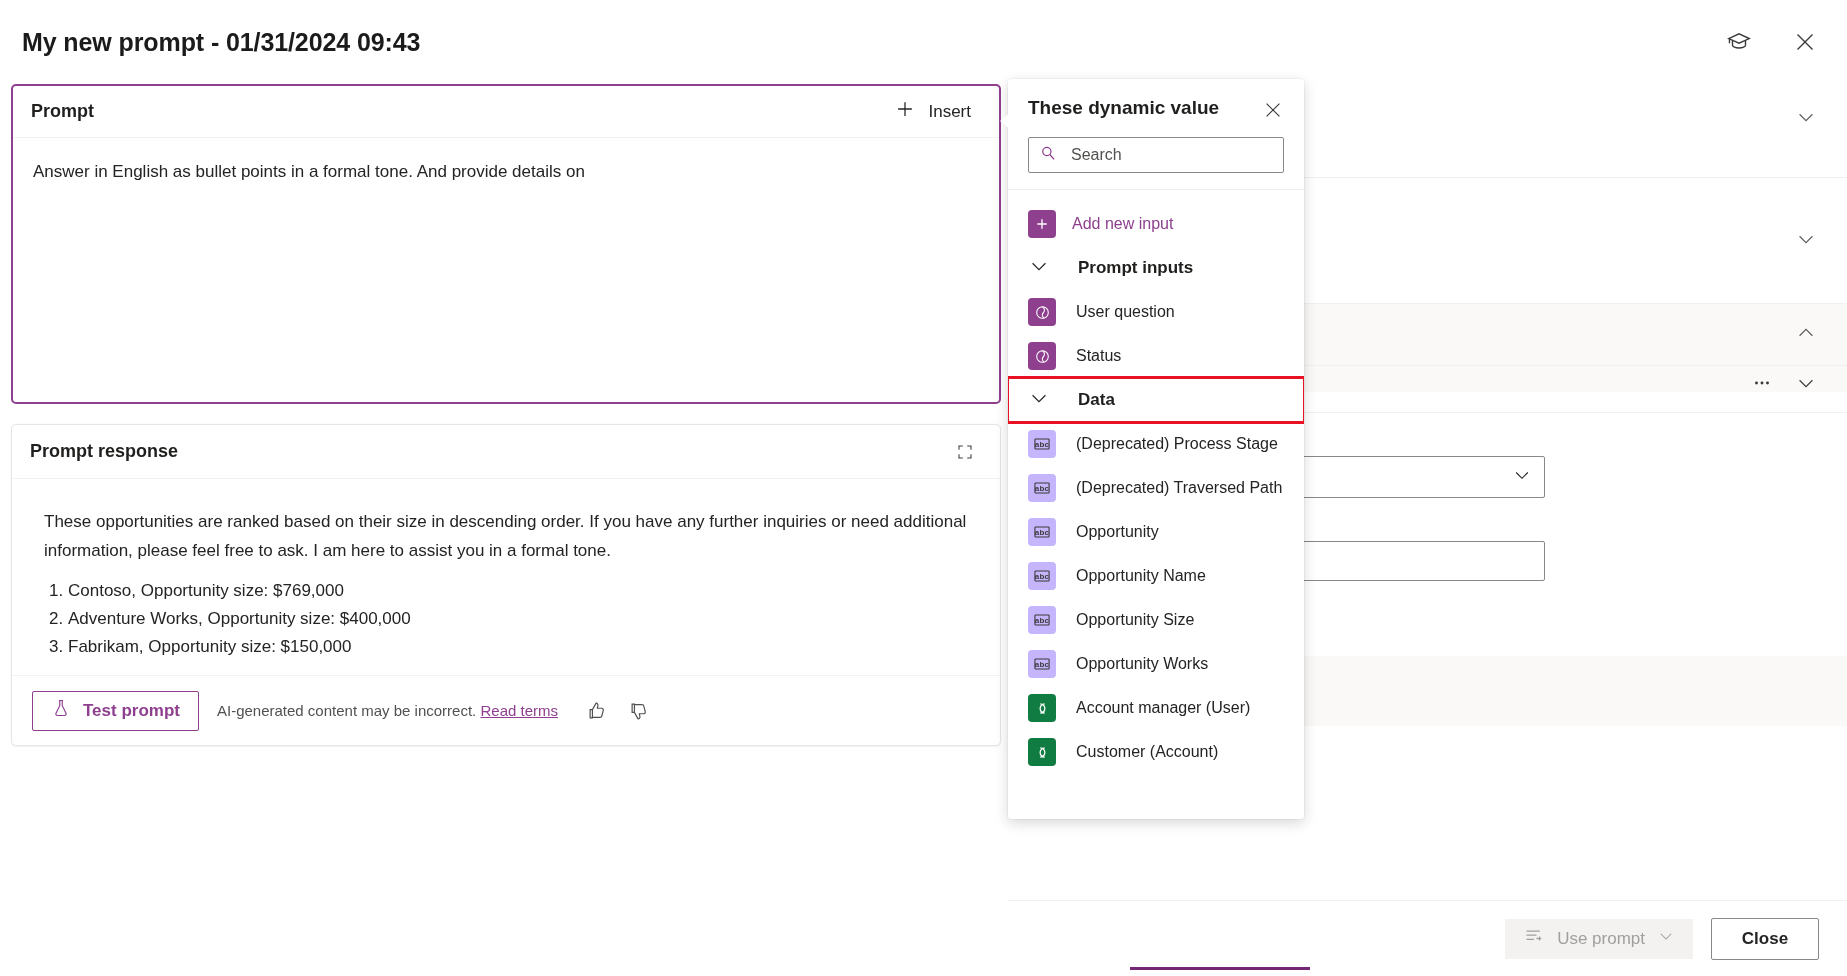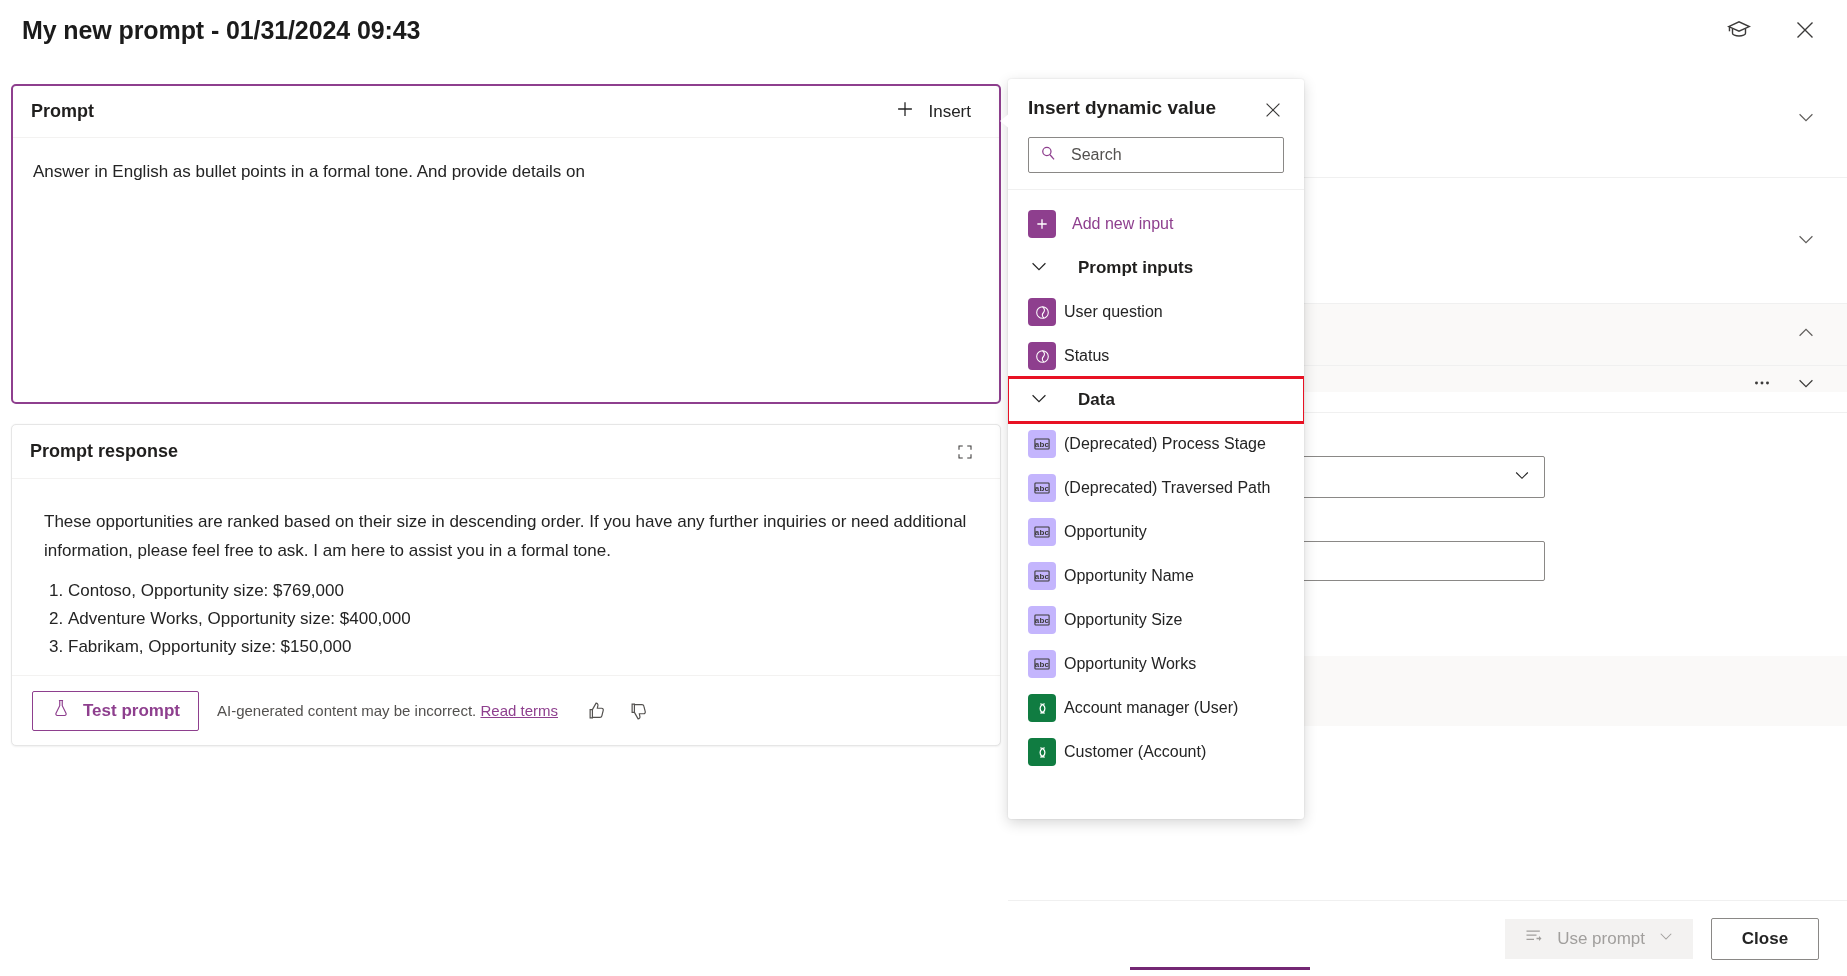--- a/index.html
+++ b/index.html
@@ -8,21 +8,21 @@
     width: 1847px; height: 976px;
     overflow: hidden;
     background: #ffffff;
     font-family: "Segoe UI", "Liberation Sans", sans-serif;
     color: #242424;
   }
   .app { position: relative; width: 1847px; height: 976px; background: #fff; }
 
   
   .titlebar {
-    position: absolute; top: 0; left: 0; width: 1839px; height: 60px;
+    position: absolute; top: 12px; left: 0; width: 1839px; height: 60px;
     display: flex; align-items: center;
   }
   .title {
     margin-left: 22px;
     font-size: 25px; font-weight: 600; color: #1b1b1b;
     letter-spacing: -0.1px;
   }
   .titlebar-actions {
     position: absolute; right: 14px; top: 0; height: 60px;
     display: flex; align-items: center; gap: 26px;
@@ -187,21 +187,21 @@
   .add-input-label { font-size: 16px; color: #8e3f8e; }
 
   .group-row {
     display: flex; align-items: center; gap: 28px;
     padding: 9px 20px; cursor: pointer; position: relative;
   }
   .group-label { font-size: 17px; font-weight: 600; color: #201f1e; }
   .group-row.outlined { outline: 3px solid #e81123; outline-offset: -1px; }
 
   .value-row {
-    display: flex; align-items: center; gap: 8px;
+    display: flex; align-items: center; gap: 20px;
     padding: 8px 20px; cursor: pointer;
   }
   .value-label { font-size: 16px; color: #242424; white-space: nowrap; }
 
   .abc { font-size: 8px; font-weight: 700; letter-spacing: .3px; }
 </style>
 </head>
 <body>
 
 <div class="app">
@@ -354,21 +354,21 @@
           </svg>
         </button>
       </span>
     </div>
   </div>
 
   <div class="flyout-beak"></div>
 
   <div class="flyout">
     <div class="flyout-head">
-      <span class="flyout-title">Insert dynamic value</span>
+      <span class="flyout-title">These dynamic value</span>
       <button class="flyout-close">
         <svg width="22" height="22" viewBox="0 0 24 24" fill="none" stroke="currentColor" stroke-width="1.3">
           <path d="M5 5l14 14M19 5L5 19"></path>
         </svg>
       </button>
     </div>
 
     <div class="search-wrap">
       <div class="search-box">
         <span>

